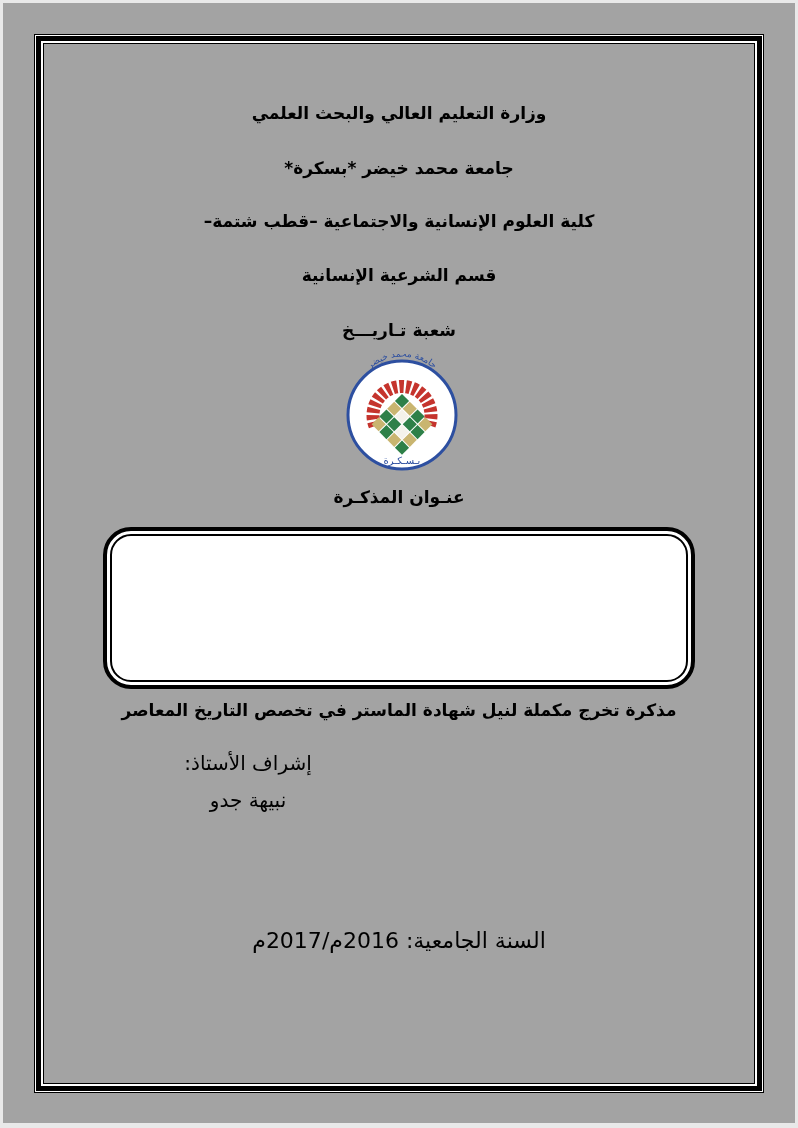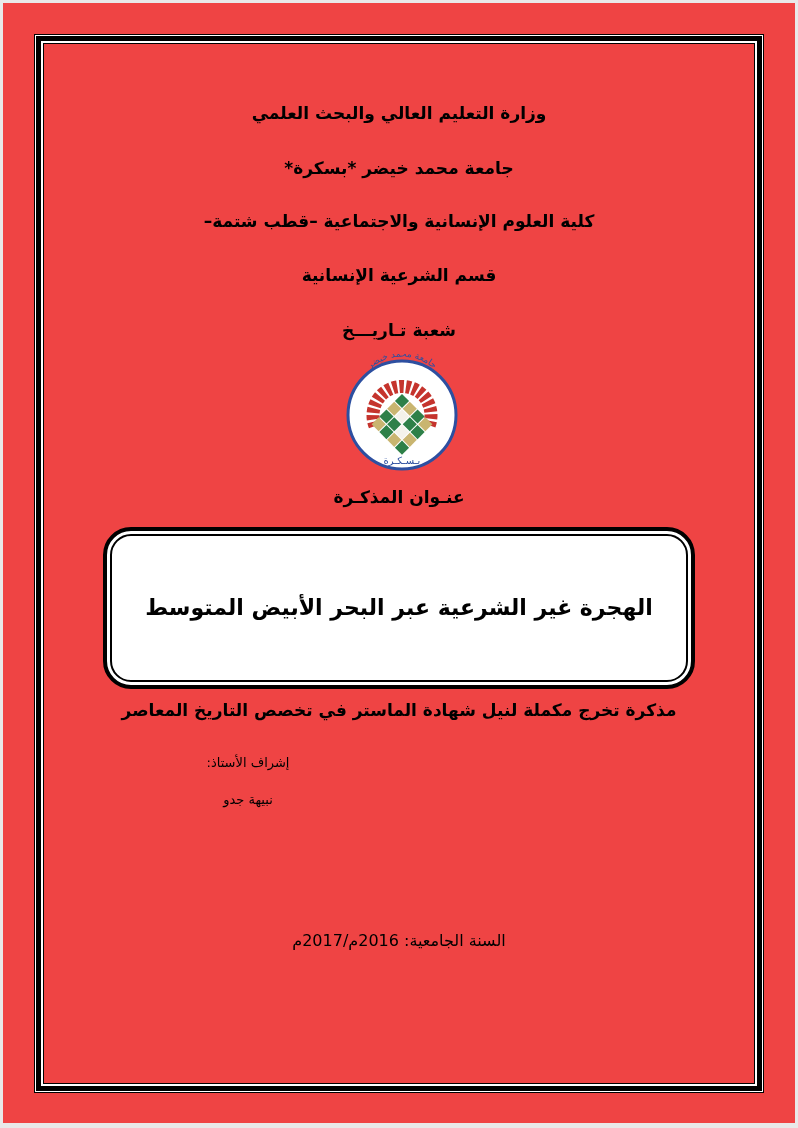--- a/index.html
+++ b/index.html
@@ -6,21 +6,21 @@
   body {
     width:798px; height:1128px;
     background:#e9e9e9;
     overflow:hidden;
     font-family:"DejaVu Sans", sans-serif;
     position:relative;
   }
   .page {
     position:absolute; left:3px; top:3px;
     width:792px; height:1120px;
-    background:#ef4444;
+    background:#a3a3a3;
     direction:rtl;
     color:#000;
   }
   
   .frame {
     position:absolute; left:40px; top:40px; right:40px; bottom:39px;
     border:1px solid #000;
     box-shadow:
       0 0 0 2px #ffffff,
       0 0 0 7px #000000,
@@ -54,32 +54,32 @@
     justify-content:center; align-items:center;
     gap:20px;
   }
   .title-line {
     font-weight:bold; font-size:22px; line-height:30px;
     white-space:pre-wrap; text-align:center;
   }
   .pos-degree-note { top:695px; }
   .note { font-weight:bold; font-size:17px; line-height:25px; }
   .credits { position:absolute; top:747px; left:0; right:0; height:90px; }
-  .credit-label, .credit-name { font-size:13px; line-height:26px; }
+  .credit-label, .credit-name { font-size:20px; line-height:26px; }
   .credit-label { margin-bottom:11px; }
   .student-block {
     position:absolute; right:58px; top:0;
     text-align:right;
   }
   .supervisor-block {
     position:absolute; left:175px; top:0; width:140px;
     text-align:center;
   }
   .pos-year { top:925px; }
-  .year { font-size:16px; line-height:26px; }
+  .year { font-size:22px; line-height:26px; }
 </style>
 </head>
 <body>
 
 <div class="page">
 
   <div class="frame"></div>
 
   <div class="line hdr pos-ministry">وزارة التعليم العالي والبحث العلمي</div>
 
@@ -121,21 +121,20 @@
       <textPath href="#logo-arc-path" startOffset="50%" text-anchor="middle">جامعة محمد خيضر</textPath>
     </text>
 
     <text x="67" y="110" font-size="10" fill="#2d4fa0" text-anchor="middle">بـسـكـرة</text>
   </svg>
 
   <div class="line hdr pos-title-label">عنـوان المذكـرة</div>
 
   <div class="title-box">
     <div class="title-box-inner">
-      <div class="title-line">الهجرة غير الشرعية عبر البحر الأبيض المتوسط</div>
     </div>
   </div>
 
   <div class="line note pos-degree-note">مذكرة تخرج مكملة لنيل شهادة الماستر في تخصص التاريخ المعاصر</div>
 
   <div class="credits">
     <div class="supervisor-block">
       <div class="credit-label">إشراف الأستاذ:</div>
       <div class="credit-name">نبيهة جدو</div>
     </div>

